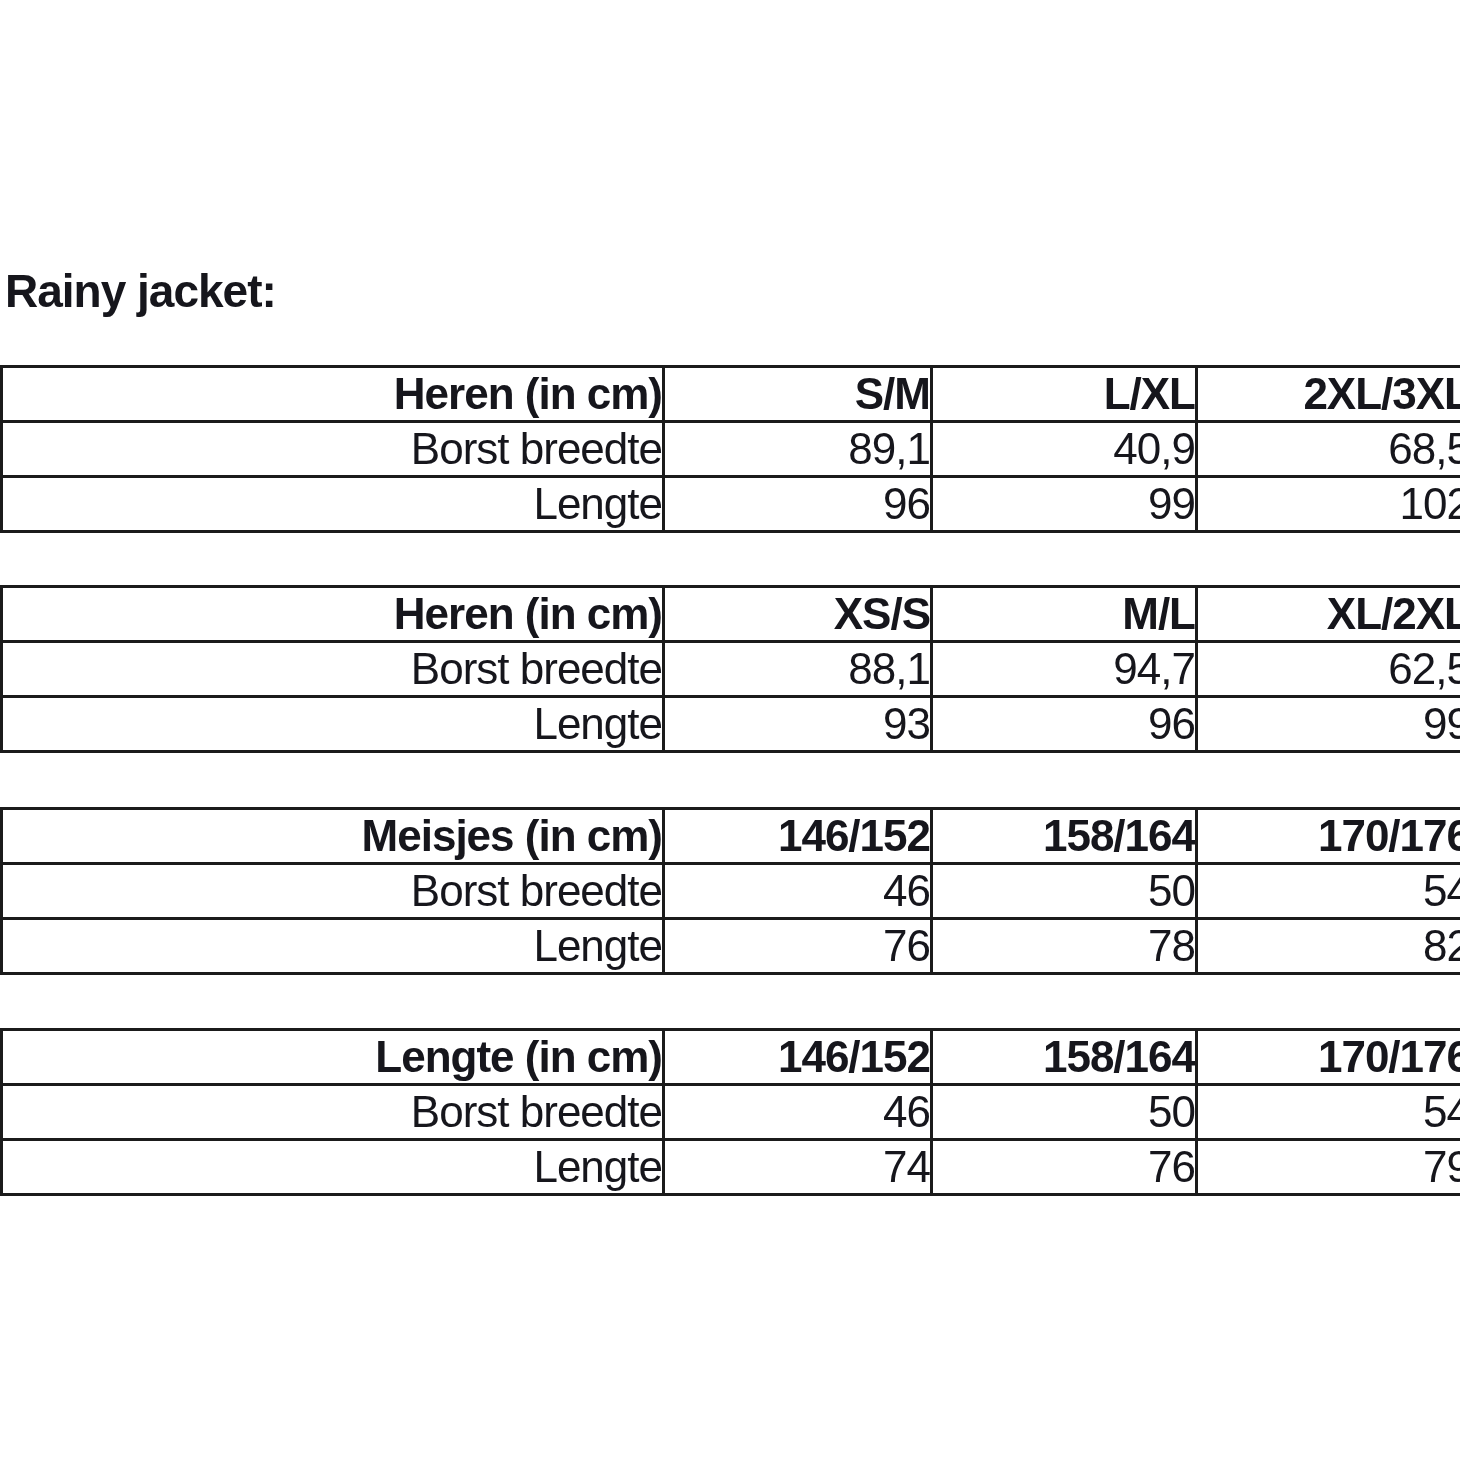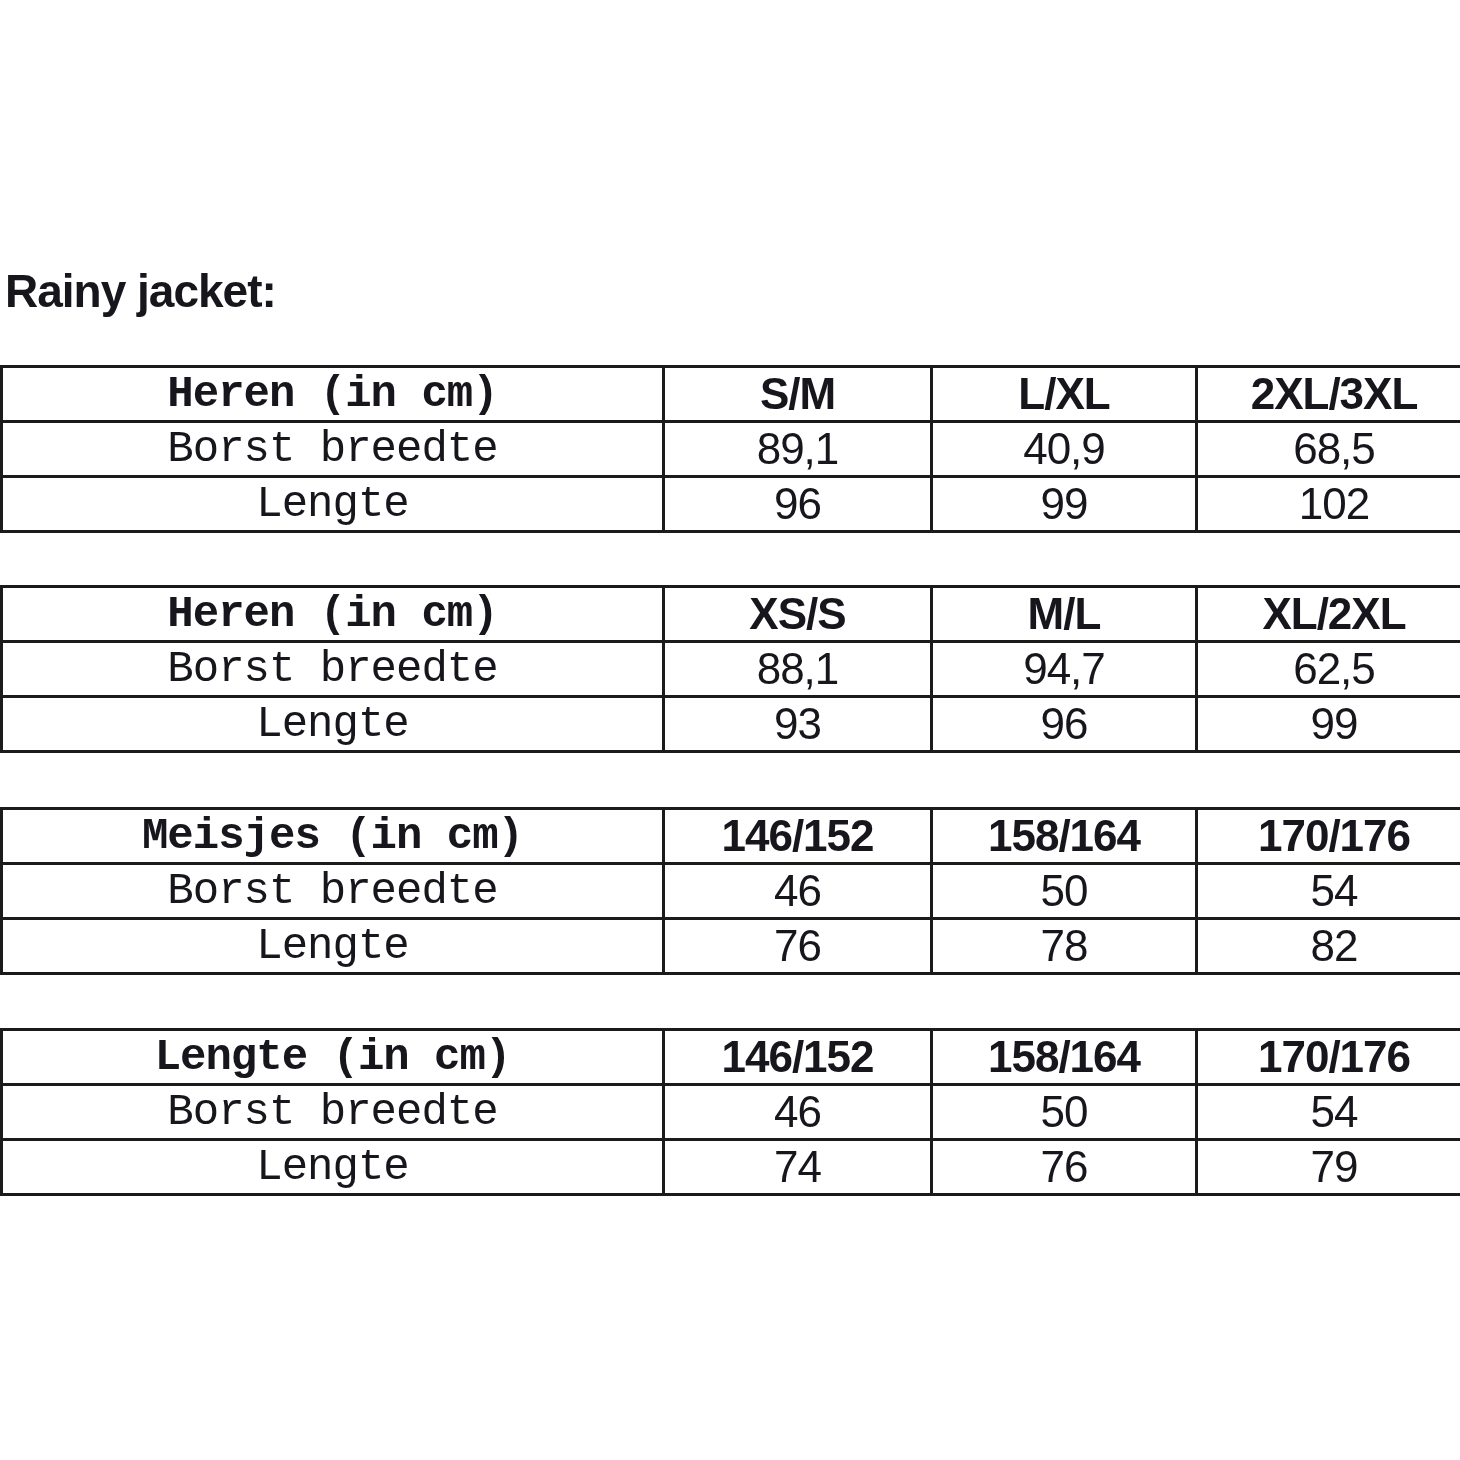--- a/index.html
+++ b/index.html
@@ -35,22 +35,22 @@
   table.size-table td {
     border: 3px solid #1b1b1b;
     height: 52px;
     padding: 0;
     font-size: 44px;
     letter-spacing: -1px;
     vertical-align: middle;
     white-space: nowrap;
     overflow: hidden;
   }
-  td.c1 { text-align: center; padding-left: 3px; font-family: Liberation Mono, monospace; }
-  td.c2, td.c3, td.c4 { text-align: center; }
+  td.c1 { text-align: right; padding-left: 3px; }
+  td.c2, td.c3, td.c4 { text-align: right; }
   tr.hdr td { font-weight: bold; }
   .t1 { top: 365px; }
   .t2 { top: 585px; }
   .t3 { top: 807px; }
   .t4 { top: 1028px; }
 </style>
 </head>
 <body>
 
 <div class="doc-title">Rainy jacket:</div>

